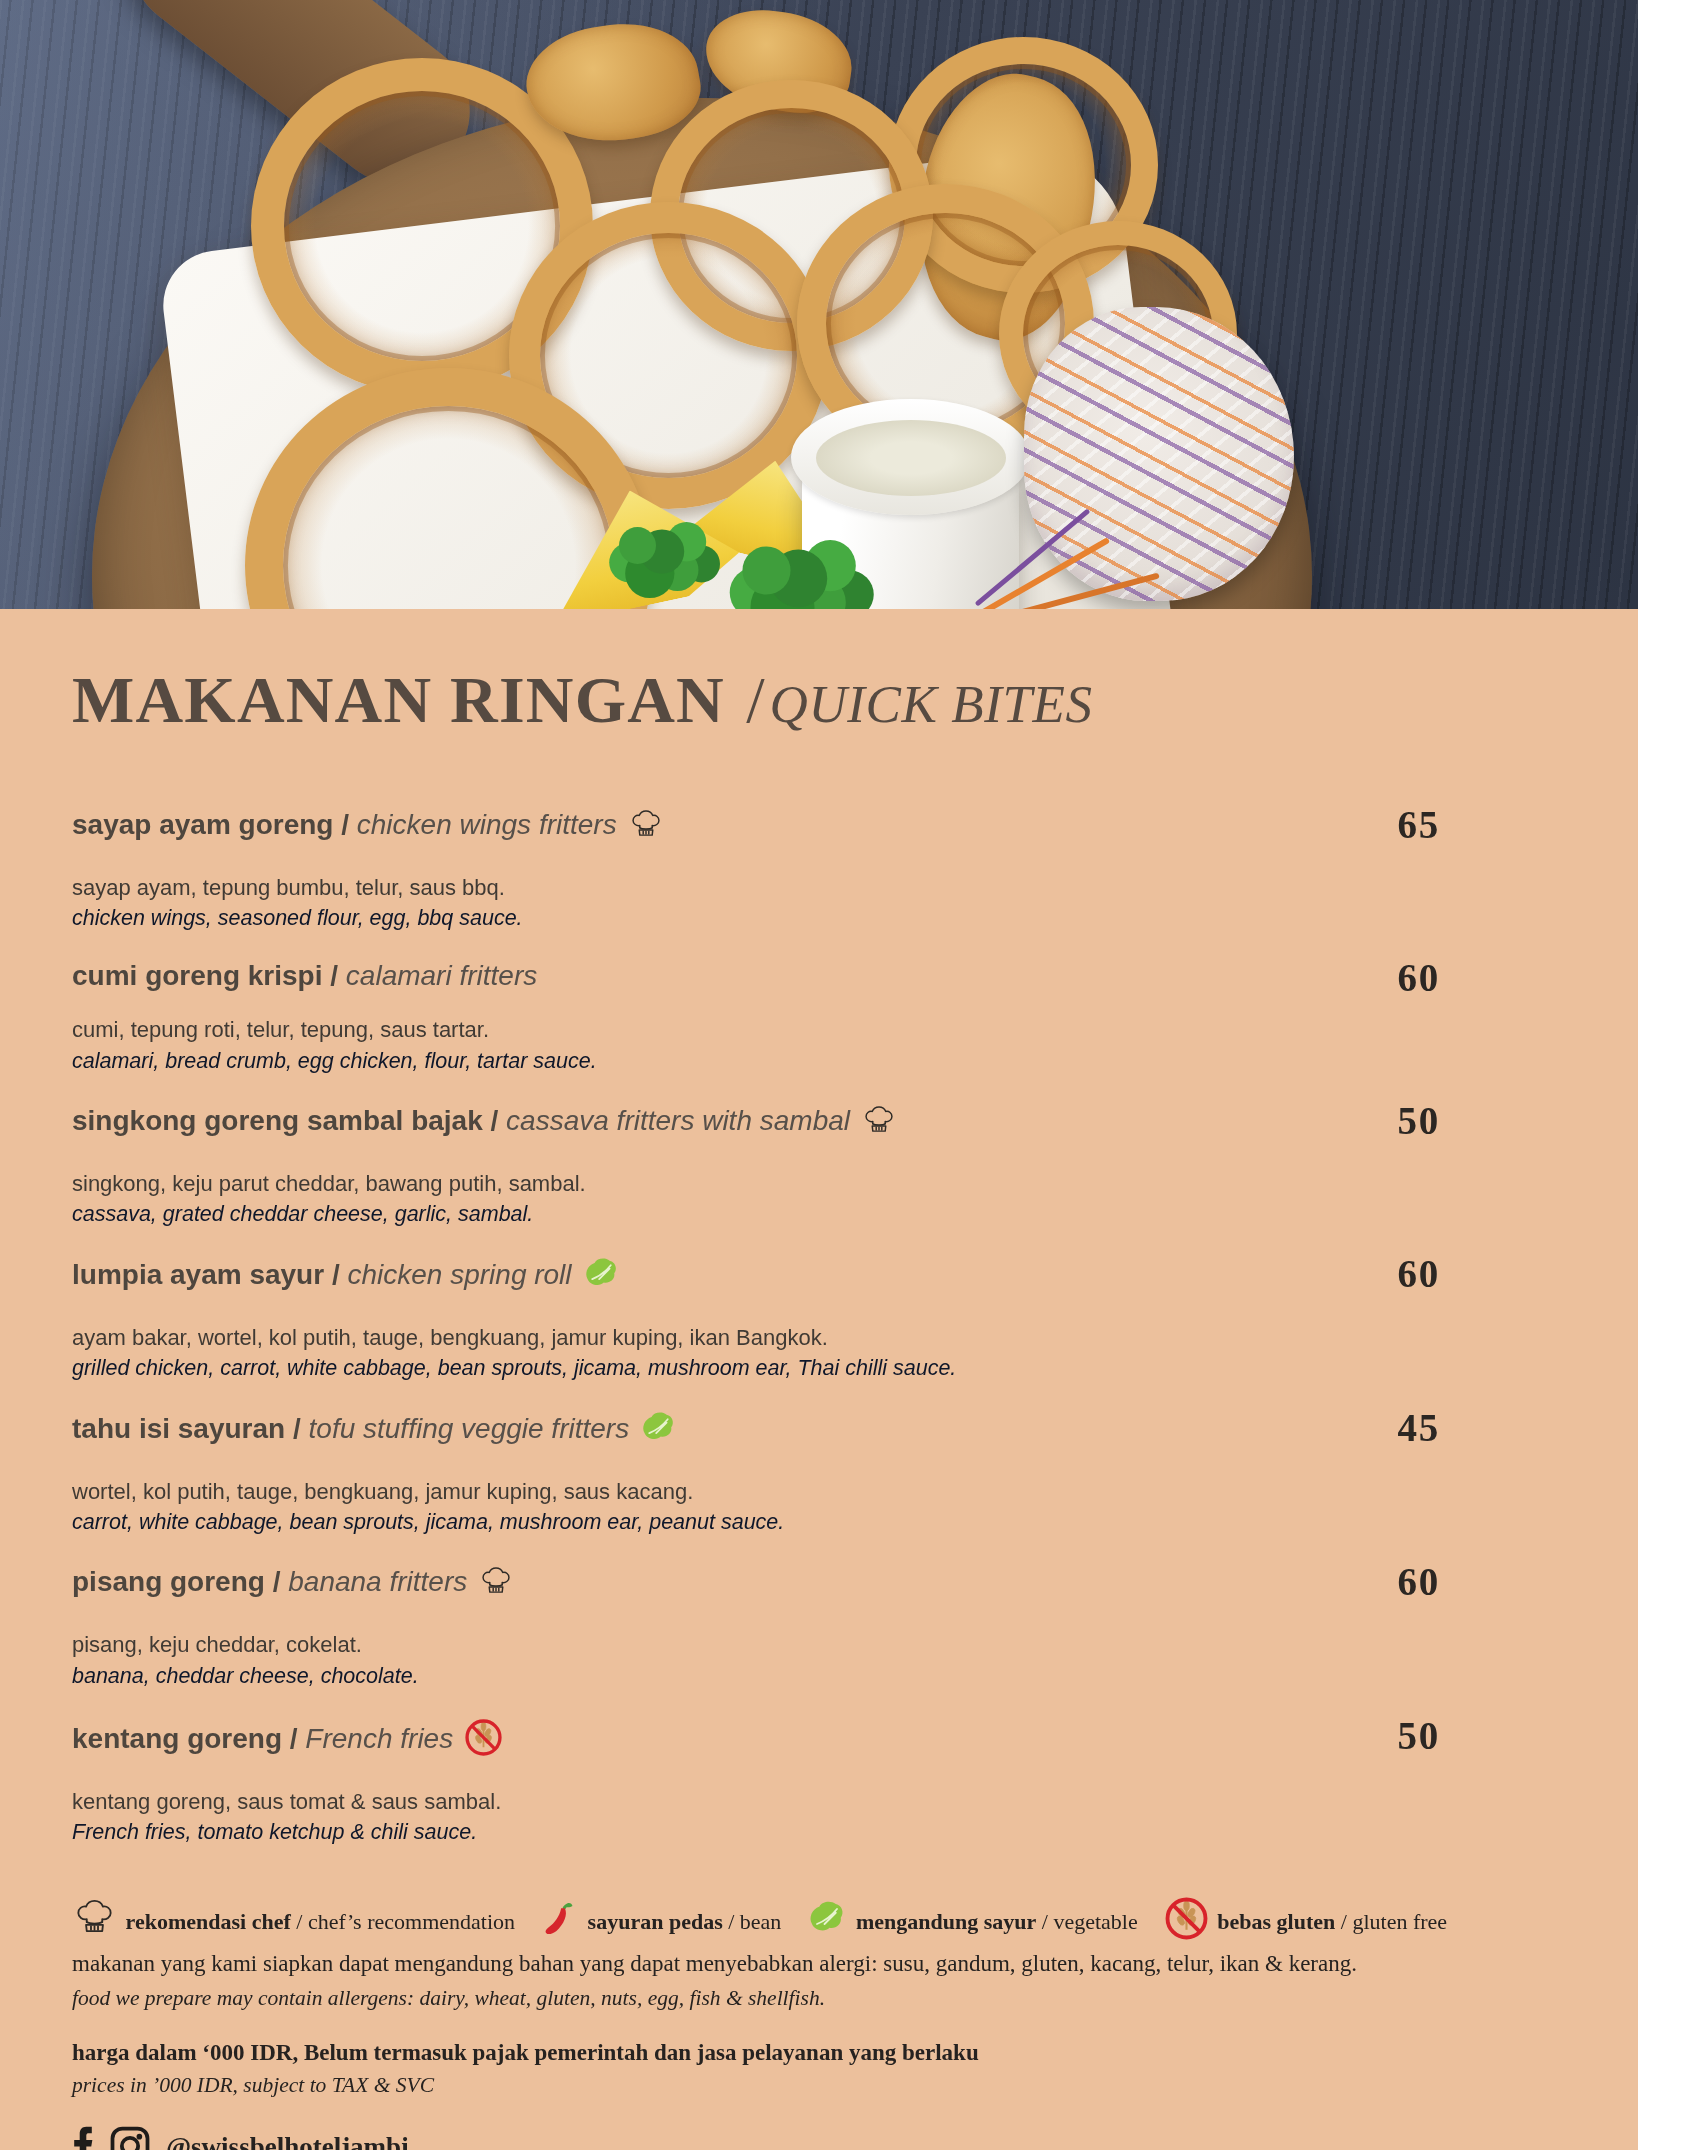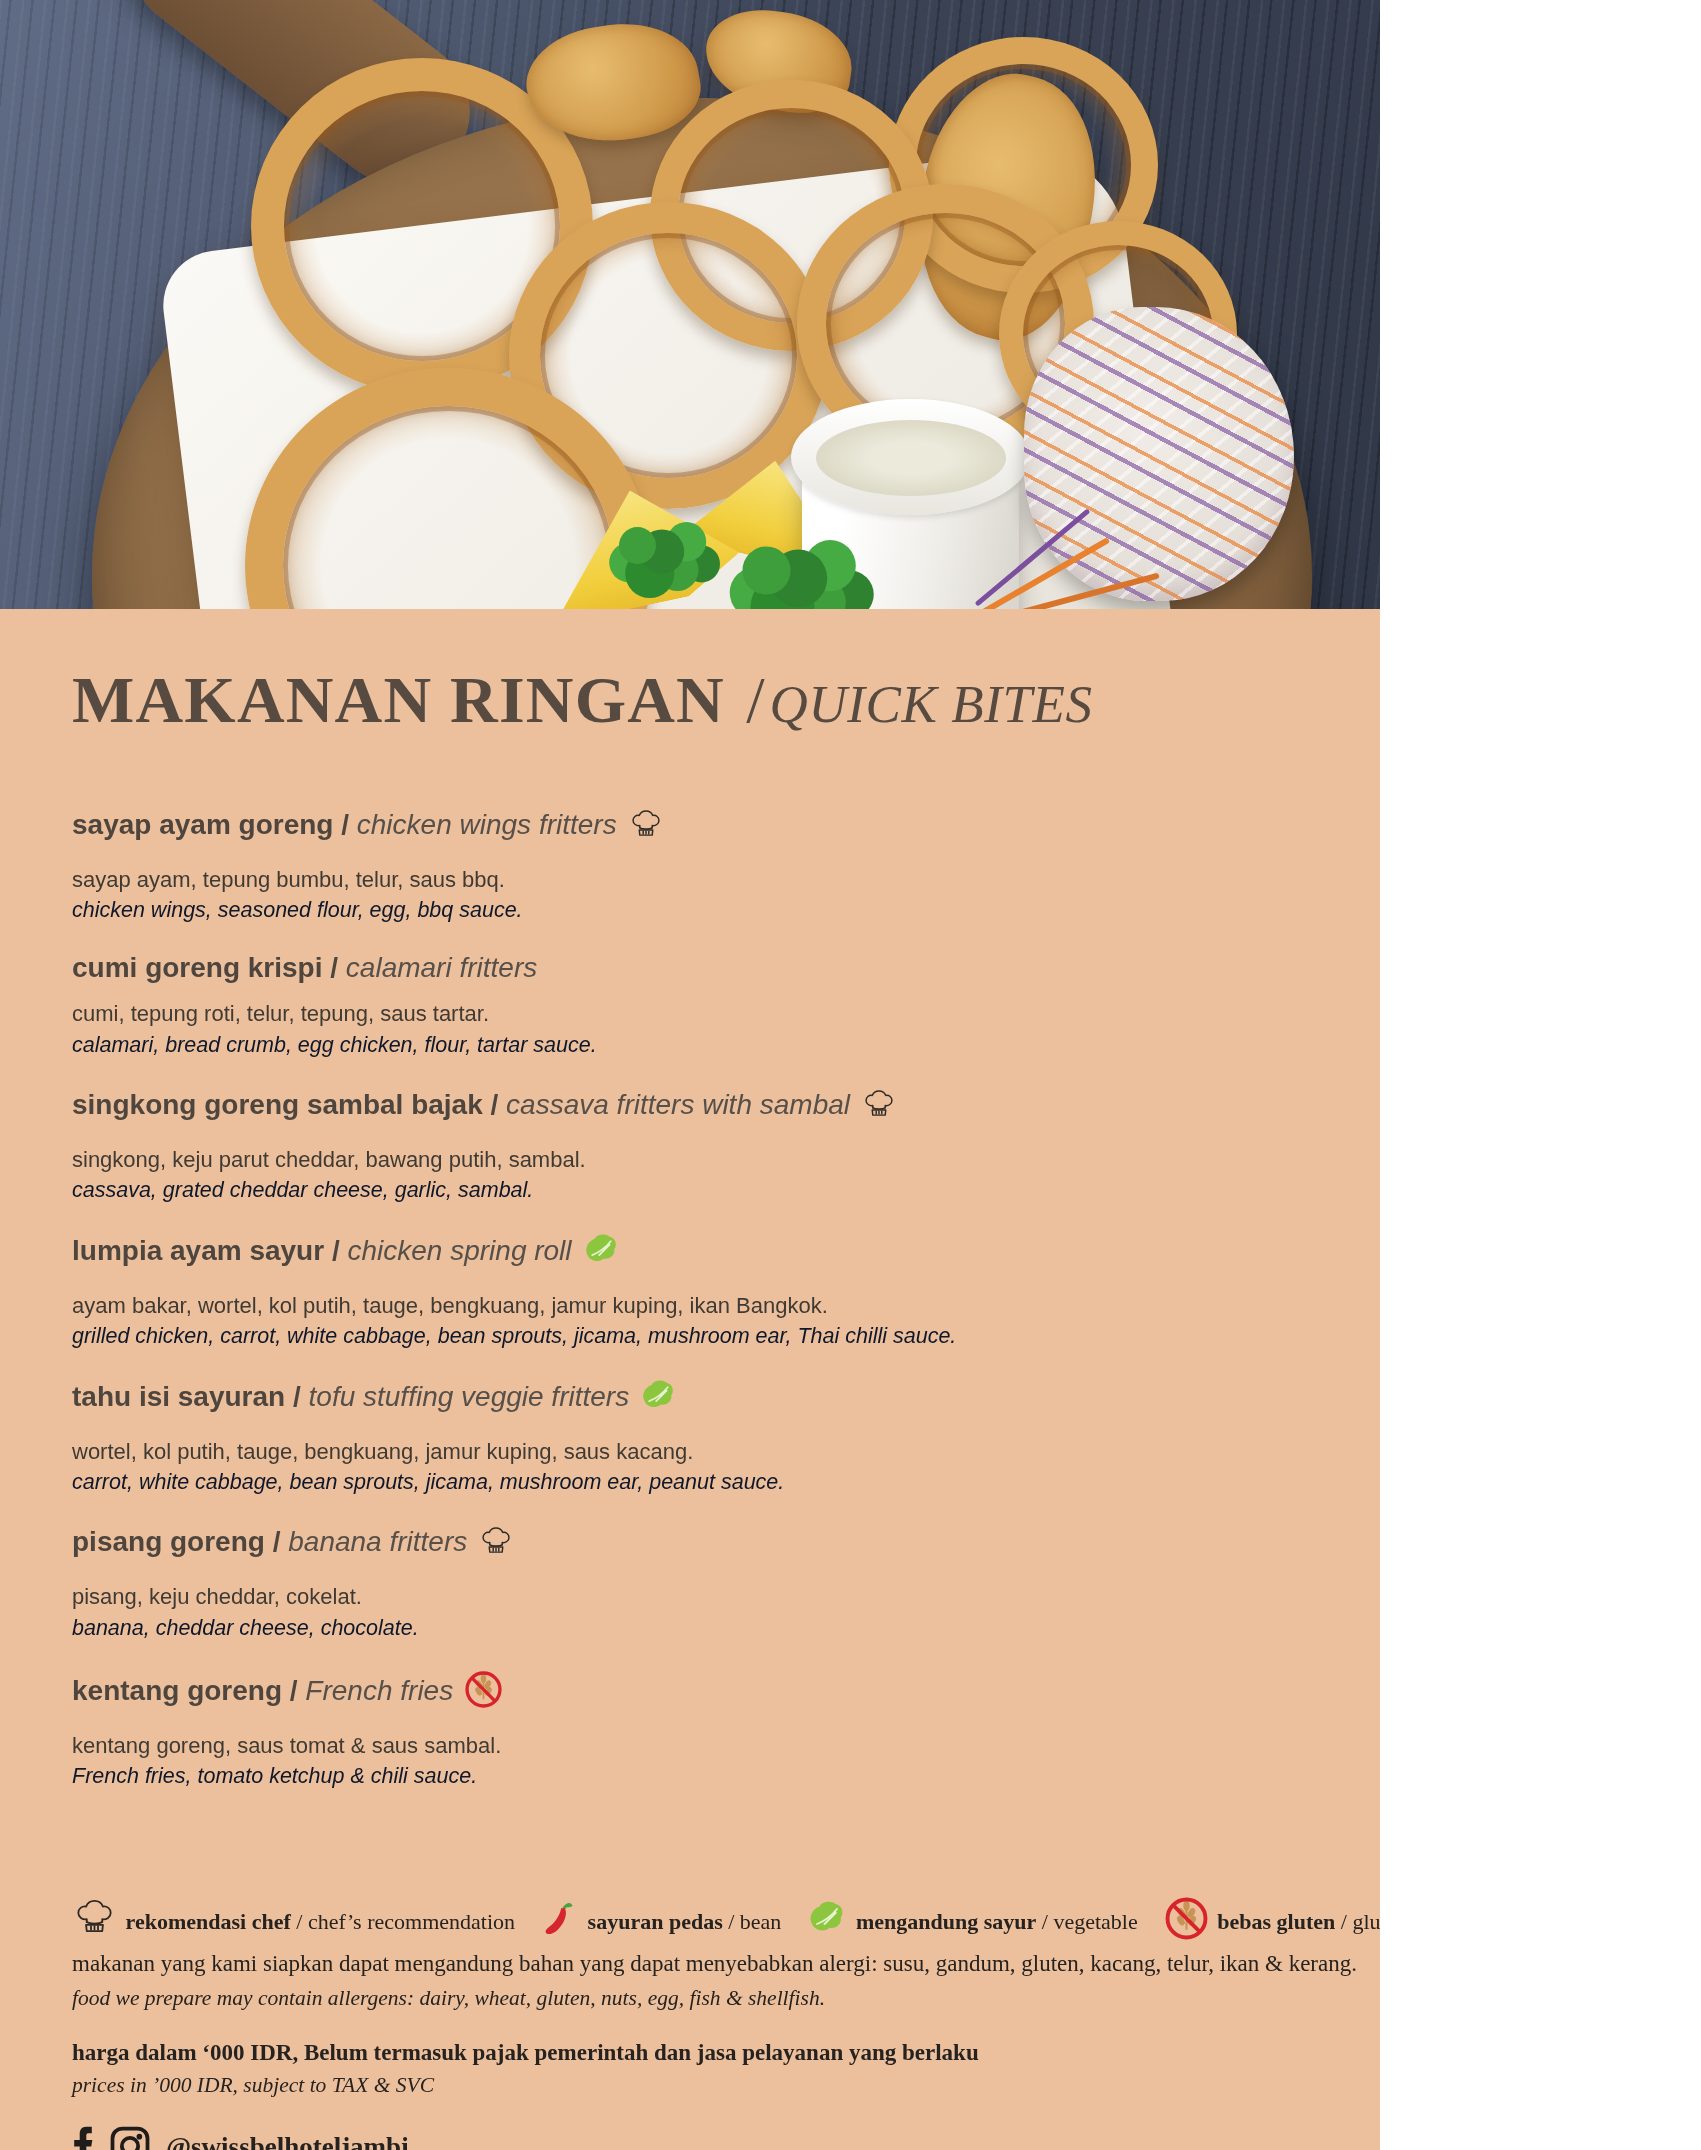--- a/index.html
+++ b/index.html
@@ -11,21 +11,21 @@
     --note-dark:#262220;
     --price-dark:#2c2723;
     --leaf-green:#8cc63e;
     --chili-red:#d6252c;
     --glutenfree-red:#d8232a;
     --wheat-tan:#c89455;
     --icon-dark:#2e2a26;
     --table-navy:#3c4456;
   }
   html,body{margin:0;padding:0;}
-  .page{position:relative;width:1380px;height:2151px;background:var(--peach);overflow:hidden;
+  .page{position:relative;width:1638px;height:2151px;background:var(--peach);overflow:hidden;
         font-family:"Liberation Sans",sans-serif;}
 
   
   .photo{position:absolute;left:0;top:0;width:1702px;height:609px;overflow:hidden;
     background:
       linear-gradient(105deg, rgba(130,145,175,.35) 0%, rgba(0,0,0,0) 45%),
       repeating-linear-gradient(96deg, rgba(255,255,255,.05) 0 2.5px, rgba(0,0,0,0) 2.5px 9.2px,
                                 rgba(0,0,0,.22) 9.2px 11.6px, rgba(0,0,0,0) 11.6px 22px),
       linear-gradient(120deg,#4d5870 0%,#3a4254 45%,#2c3342 100%);
     background-color:var(--table-navy);}
@@ -70,21 +70,21 @@
   .content{position:absolute;left:72px;top:662px;width:1373px;}
   .title{margin:0 0 69px 0;font-family:"Liberation Serif",serif;font-weight:700;
     font-size:66px;letter-spacing:1.2px;color:var(--title-brown);}
   .t-sep{font-weight:400;margin:0 3.7px;}
   .t-en{font-style:italic;font-weight:400;font-size:53px;letter-spacing:0.6px;}
   .item{position:relative;width:1368px;margin-bottom:28px;}
   .item-name{font-size:28px;font-weight:700;color:var(--name-brown);line-height:1.15;}
   .item-name .en{font-style:italic;font-weight:400;font-size:28px;color:var(--en-brown);}
   .badge{display:inline-block;margin-left:11px;vertical-align:-8.6px;}
   .badge svg{display:inline-block;}
-  .d1{font-size:22px;color:var(--desc-brown);margin-top:16px;line-height:1.25;}
+  .d1{font-size:22px;color:var(--desc-brown);margin-top:24px;line-height:1.25;}
   .d2{font-size:21.5px;font-style:italic;color:#0f172a;margin-top:3.7px;line-height:1.25;}
   .price{position:absolute;right:0;top:-4.9px;font-family:"Liberation Serif",serif;
     font-weight:700;font-size:39px;letter-spacing:1.8px;color:var(--price-dark);}
 
   
   .footer{position:absolute;left:72px;top:1896px;width:1520px;
     font-family:"Liberation Serif",serif;color:var(--note-dark);}
   .legend{display:flex;align-items:center;gap:26px;font-size:22px;}
   .entry{display:flex;align-items:center;gap:8.6px;white-space:nowrap;}
   .entry .lid{font-weight:700;}

